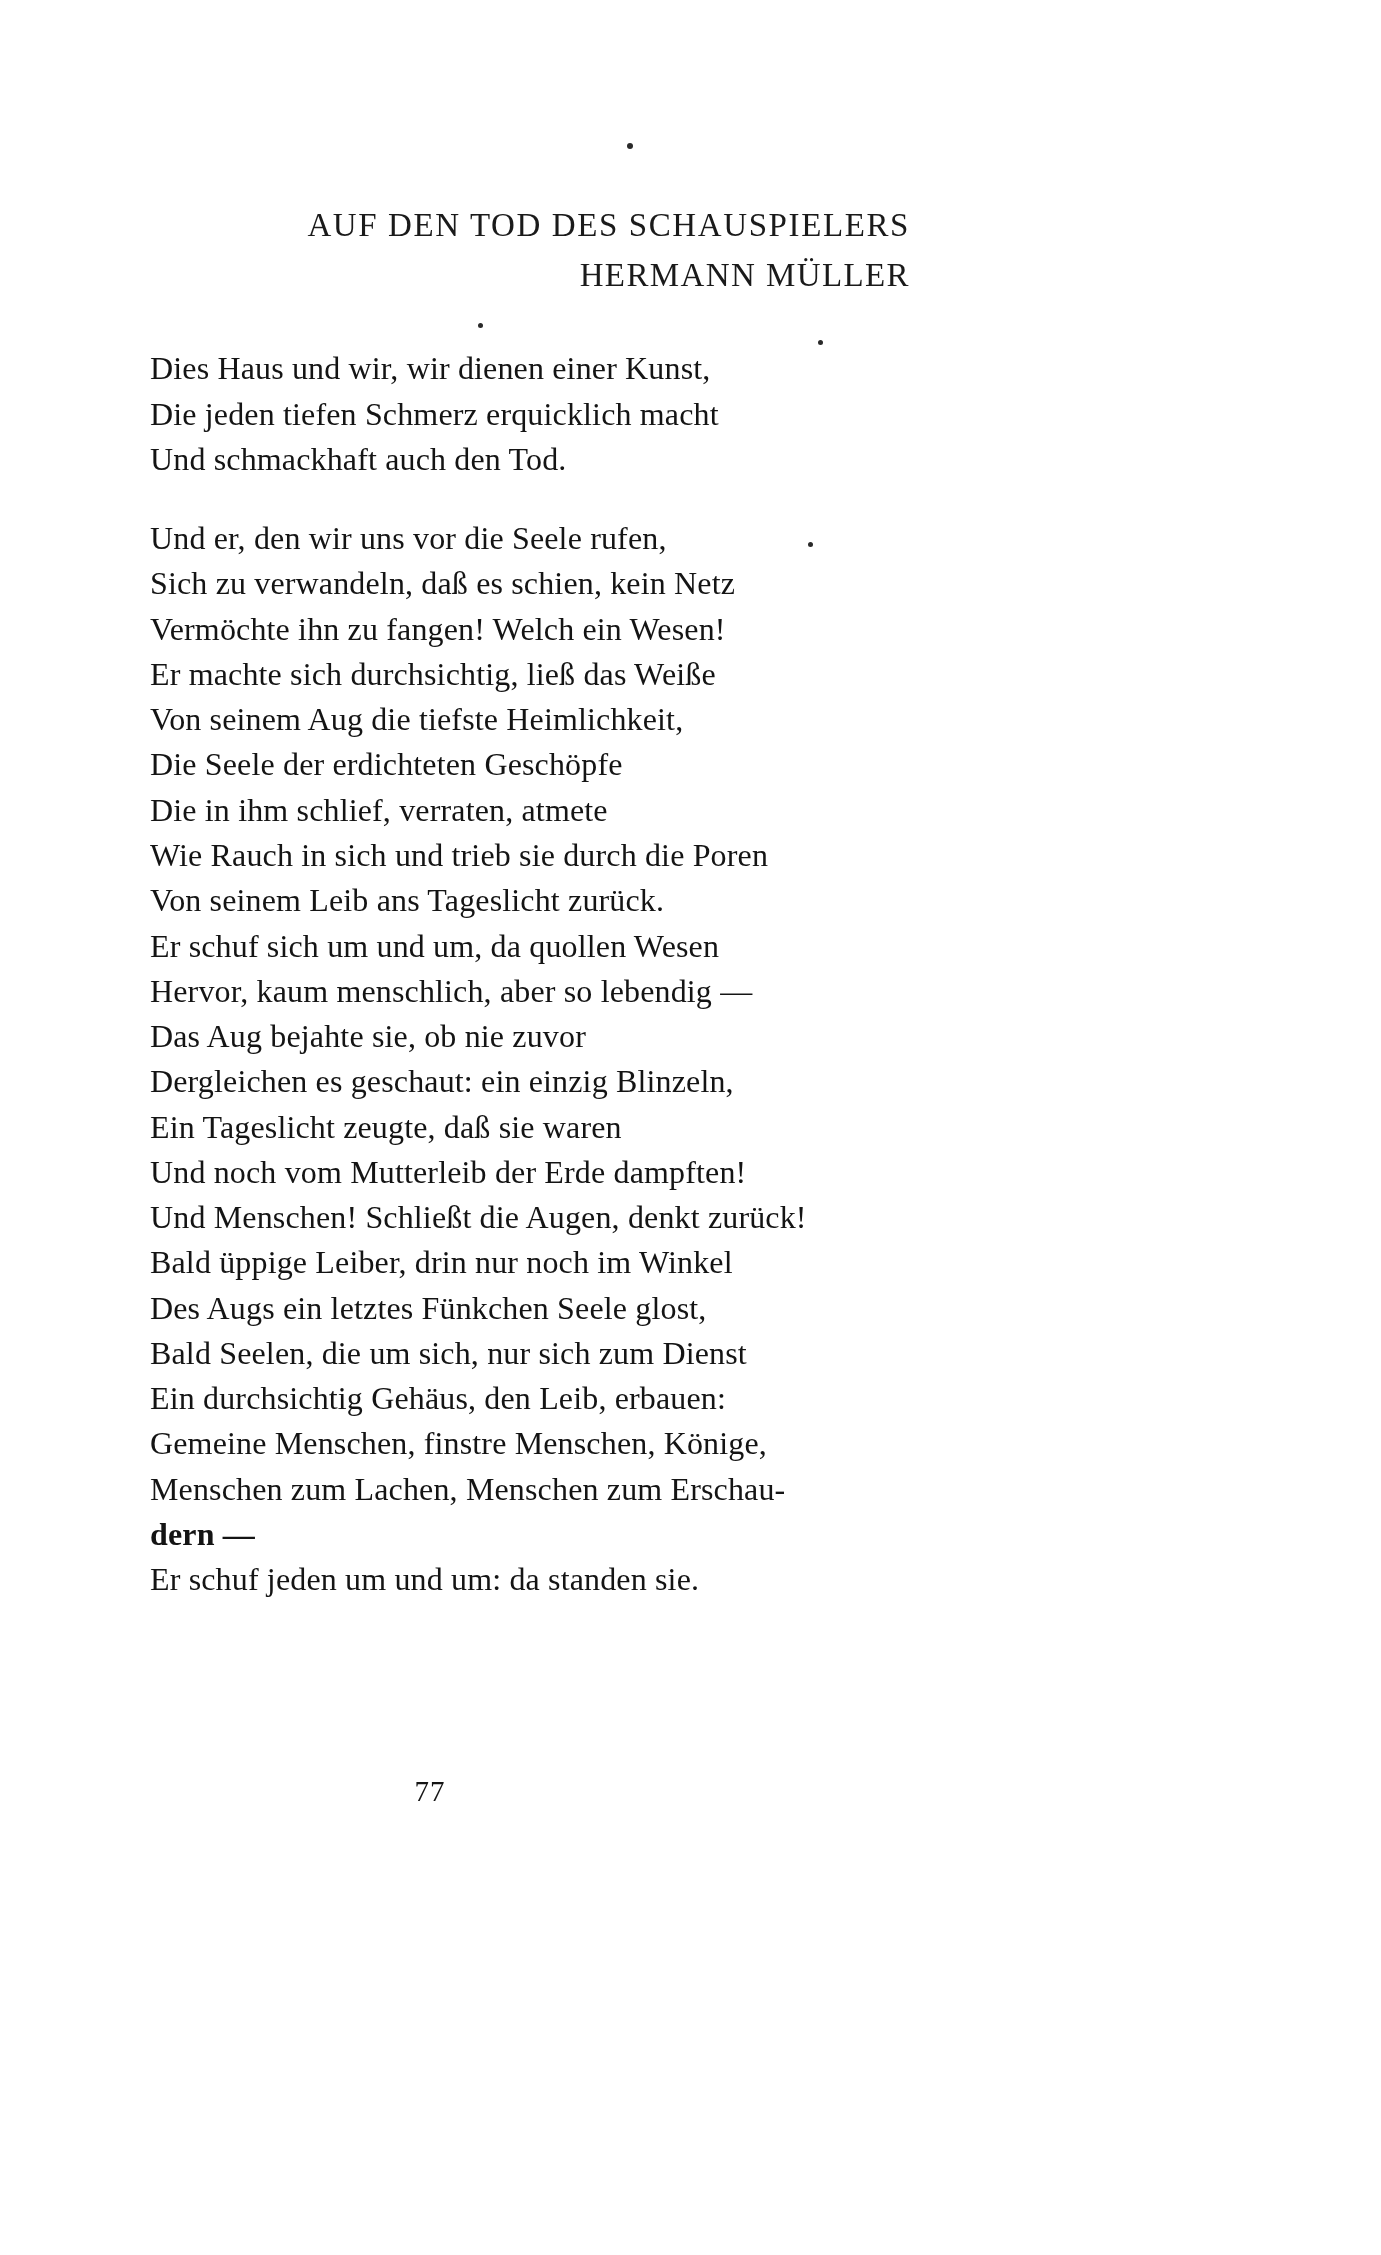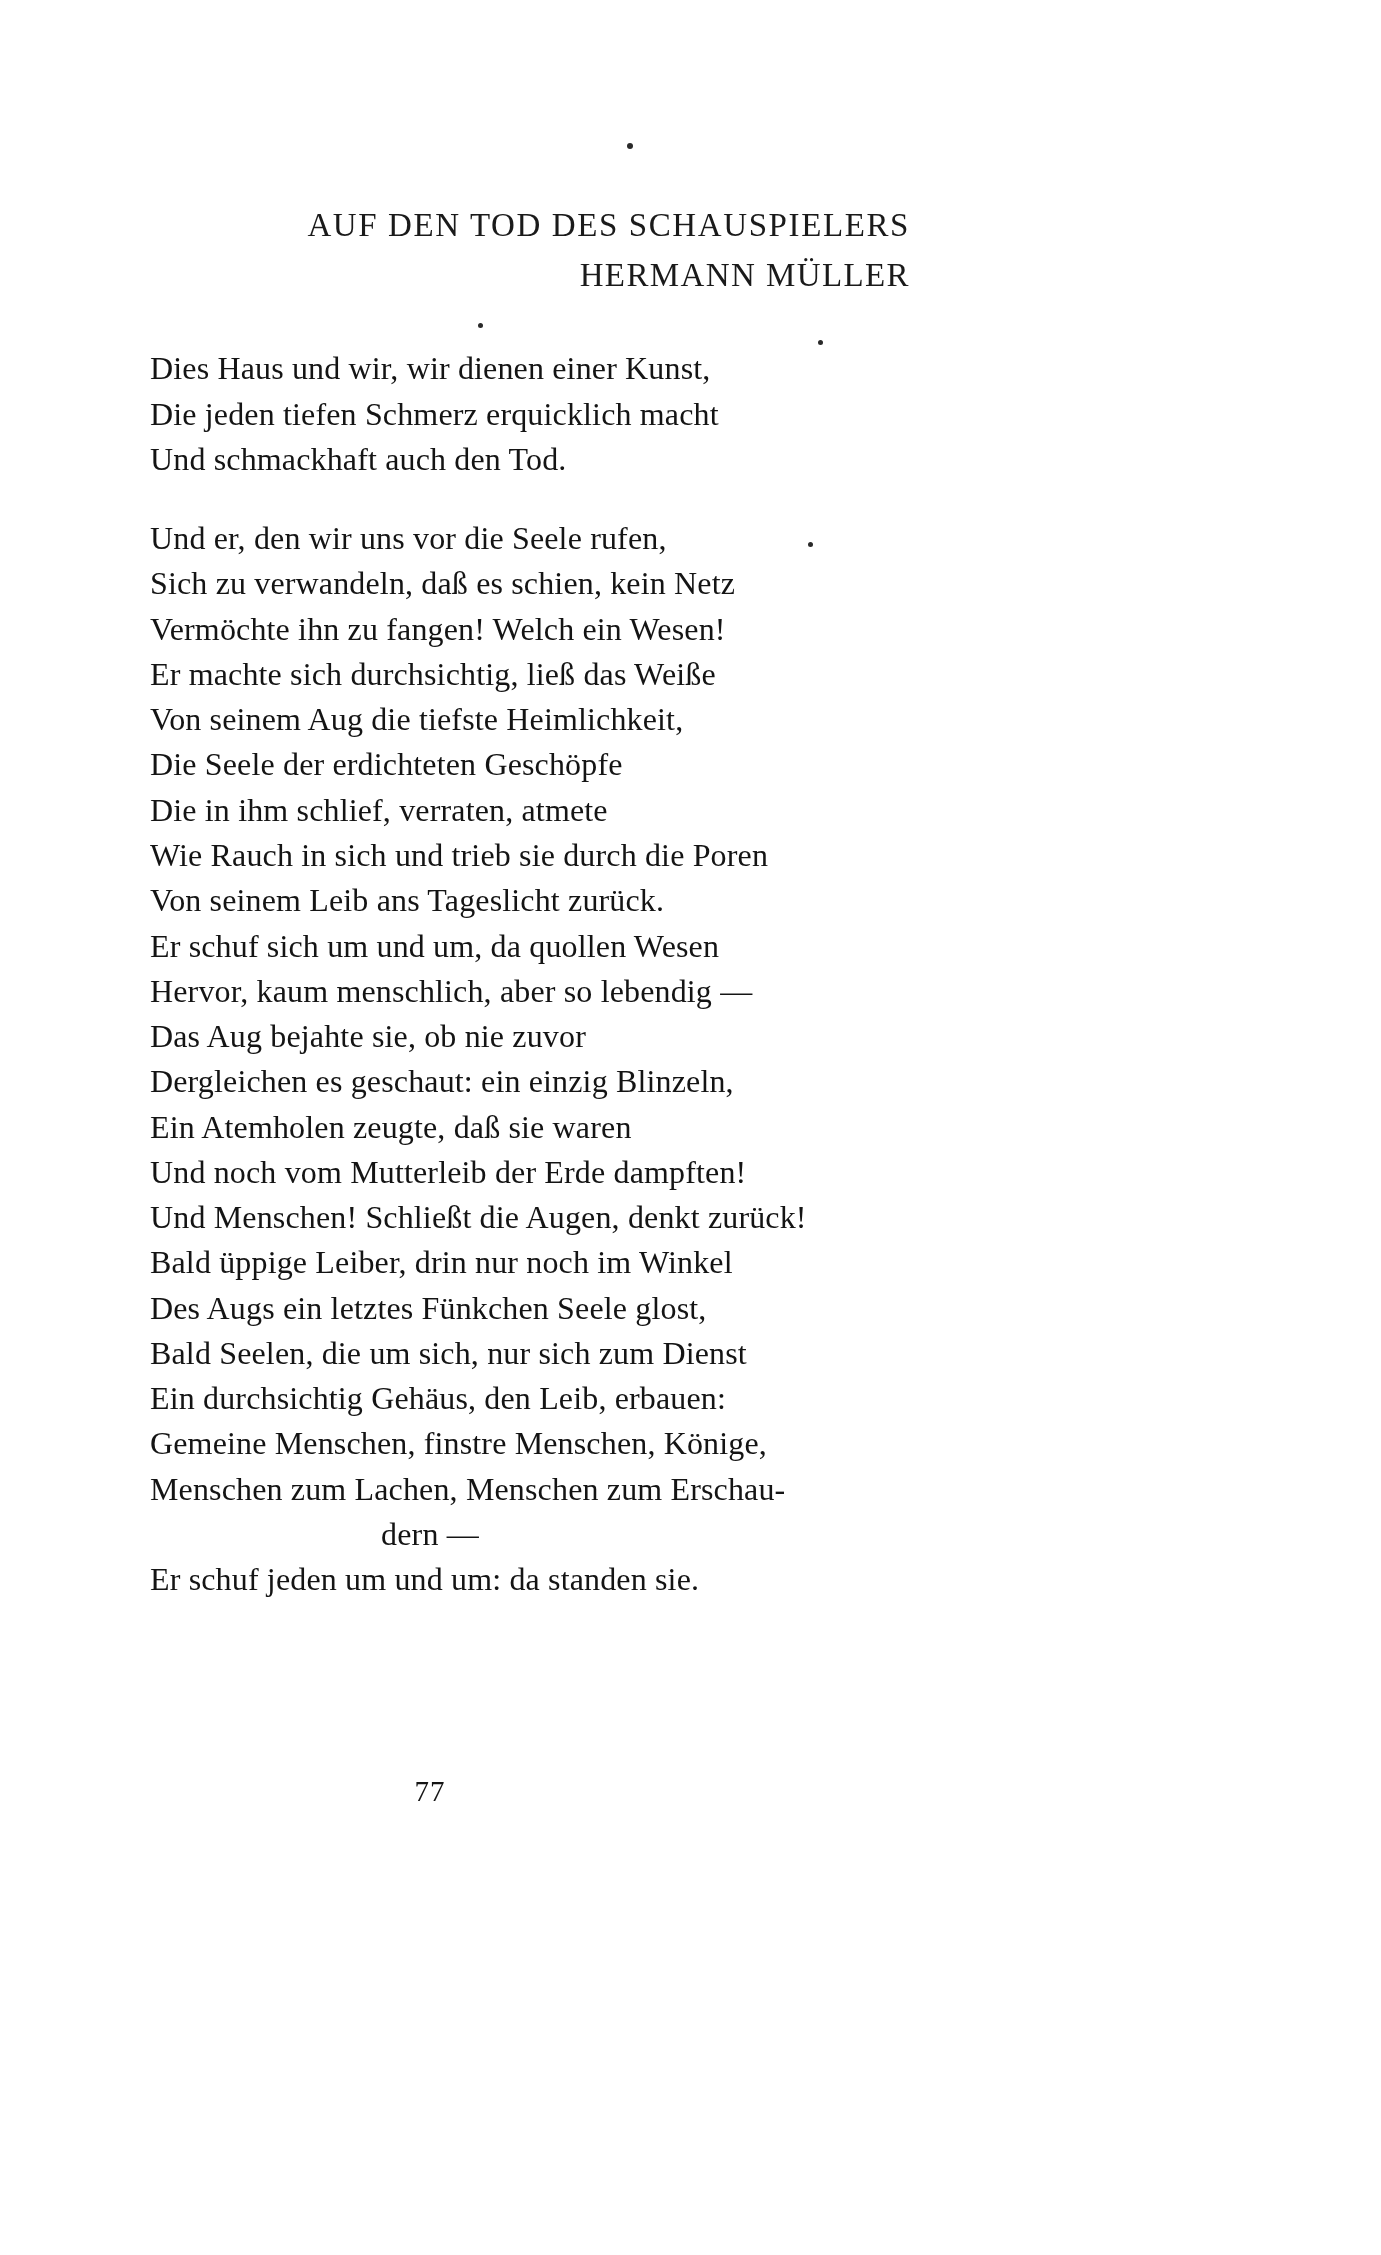--- a/index.html
+++ b/index.html
@@ -54,22 +54,23 @@
     margin-bottom: 0;
   }
   .line {
     font-size: 32px;
     line-height: 1.415;
     color: #141414;
     white-space: pre-wrap;
     letter-spacing: 0.15px;
   }
   .line.indent {
-    text-align: center;
+    text-align: left;
     width: 560px;
+    font-weight: bold;
   }
   .page-number {
     position: absolute;
     left: 150px;
     top: 1775px;
     width: 560px;
     text-align: center;
     font-size: 29px;
     letter-spacing: 1px;
     color: #141414;
@@ -116,21 +117,21 @@
         <div class="line">Er machte sich durchsichtig, ließ das Weiße</div>
         <div class="line">Von seinem Aug die tiefste Heimlichkeit,</div>
         <div class="line">Die Seele der erdichteten Geschöpfe</div>
         <div class="line">Die in ihm schlief, verraten, atmete</div>
         <div class="line">Wie Rauch in sich und trieb sie durch die Poren</div>
         <div class="line">Von seinem Leib ans Tageslicht zurück.</div>
         <div class="line">Er schuf sich um und um, da quollen Wesen</div>
         <div class="line">Hervor, kaum menschlich, aber so lebendig —</div>
         <div class="line">Das Aug bejahte sie, ob nie zuvor</div>
         <div class="line">Dergleichen es geschaut: ein einzig Blinzeln,</div>
-        <div class="line">Ein Atemholen zeugte, daß sie waren</div>
+        <div class="line">Ein Tageslicht zeugte, daß sie waren</div>
         <div class="line">Und noch vom Mutterleib der Erde dampften!</div>
         <div class="line">Und Menschen! Schließt die Augen, denkt zurück!</div>
         <div class="line">Bald üppige Leiber, drin nur noch im Winkel</div>
         <div class="line">Des Augs ein letztes Fünkchen Seele glost,</div>
         <div class="line">Bald Seelen, die um sich, nur sich zum Dienst</div>
         <div class="line">Ein durchsichtig Gehäus, den Leib, erbauen:</div>
         <div class="line">Gemeine Menschen, finstre Menschen, Könige,</div>
         <div class="line">Menschen zum Lachen, Menschen zum Erschau-</div>
         <div class="line indent">dern —</div>
         <div class="line">Er schuf jeden um und um: da standen sie.</div>

